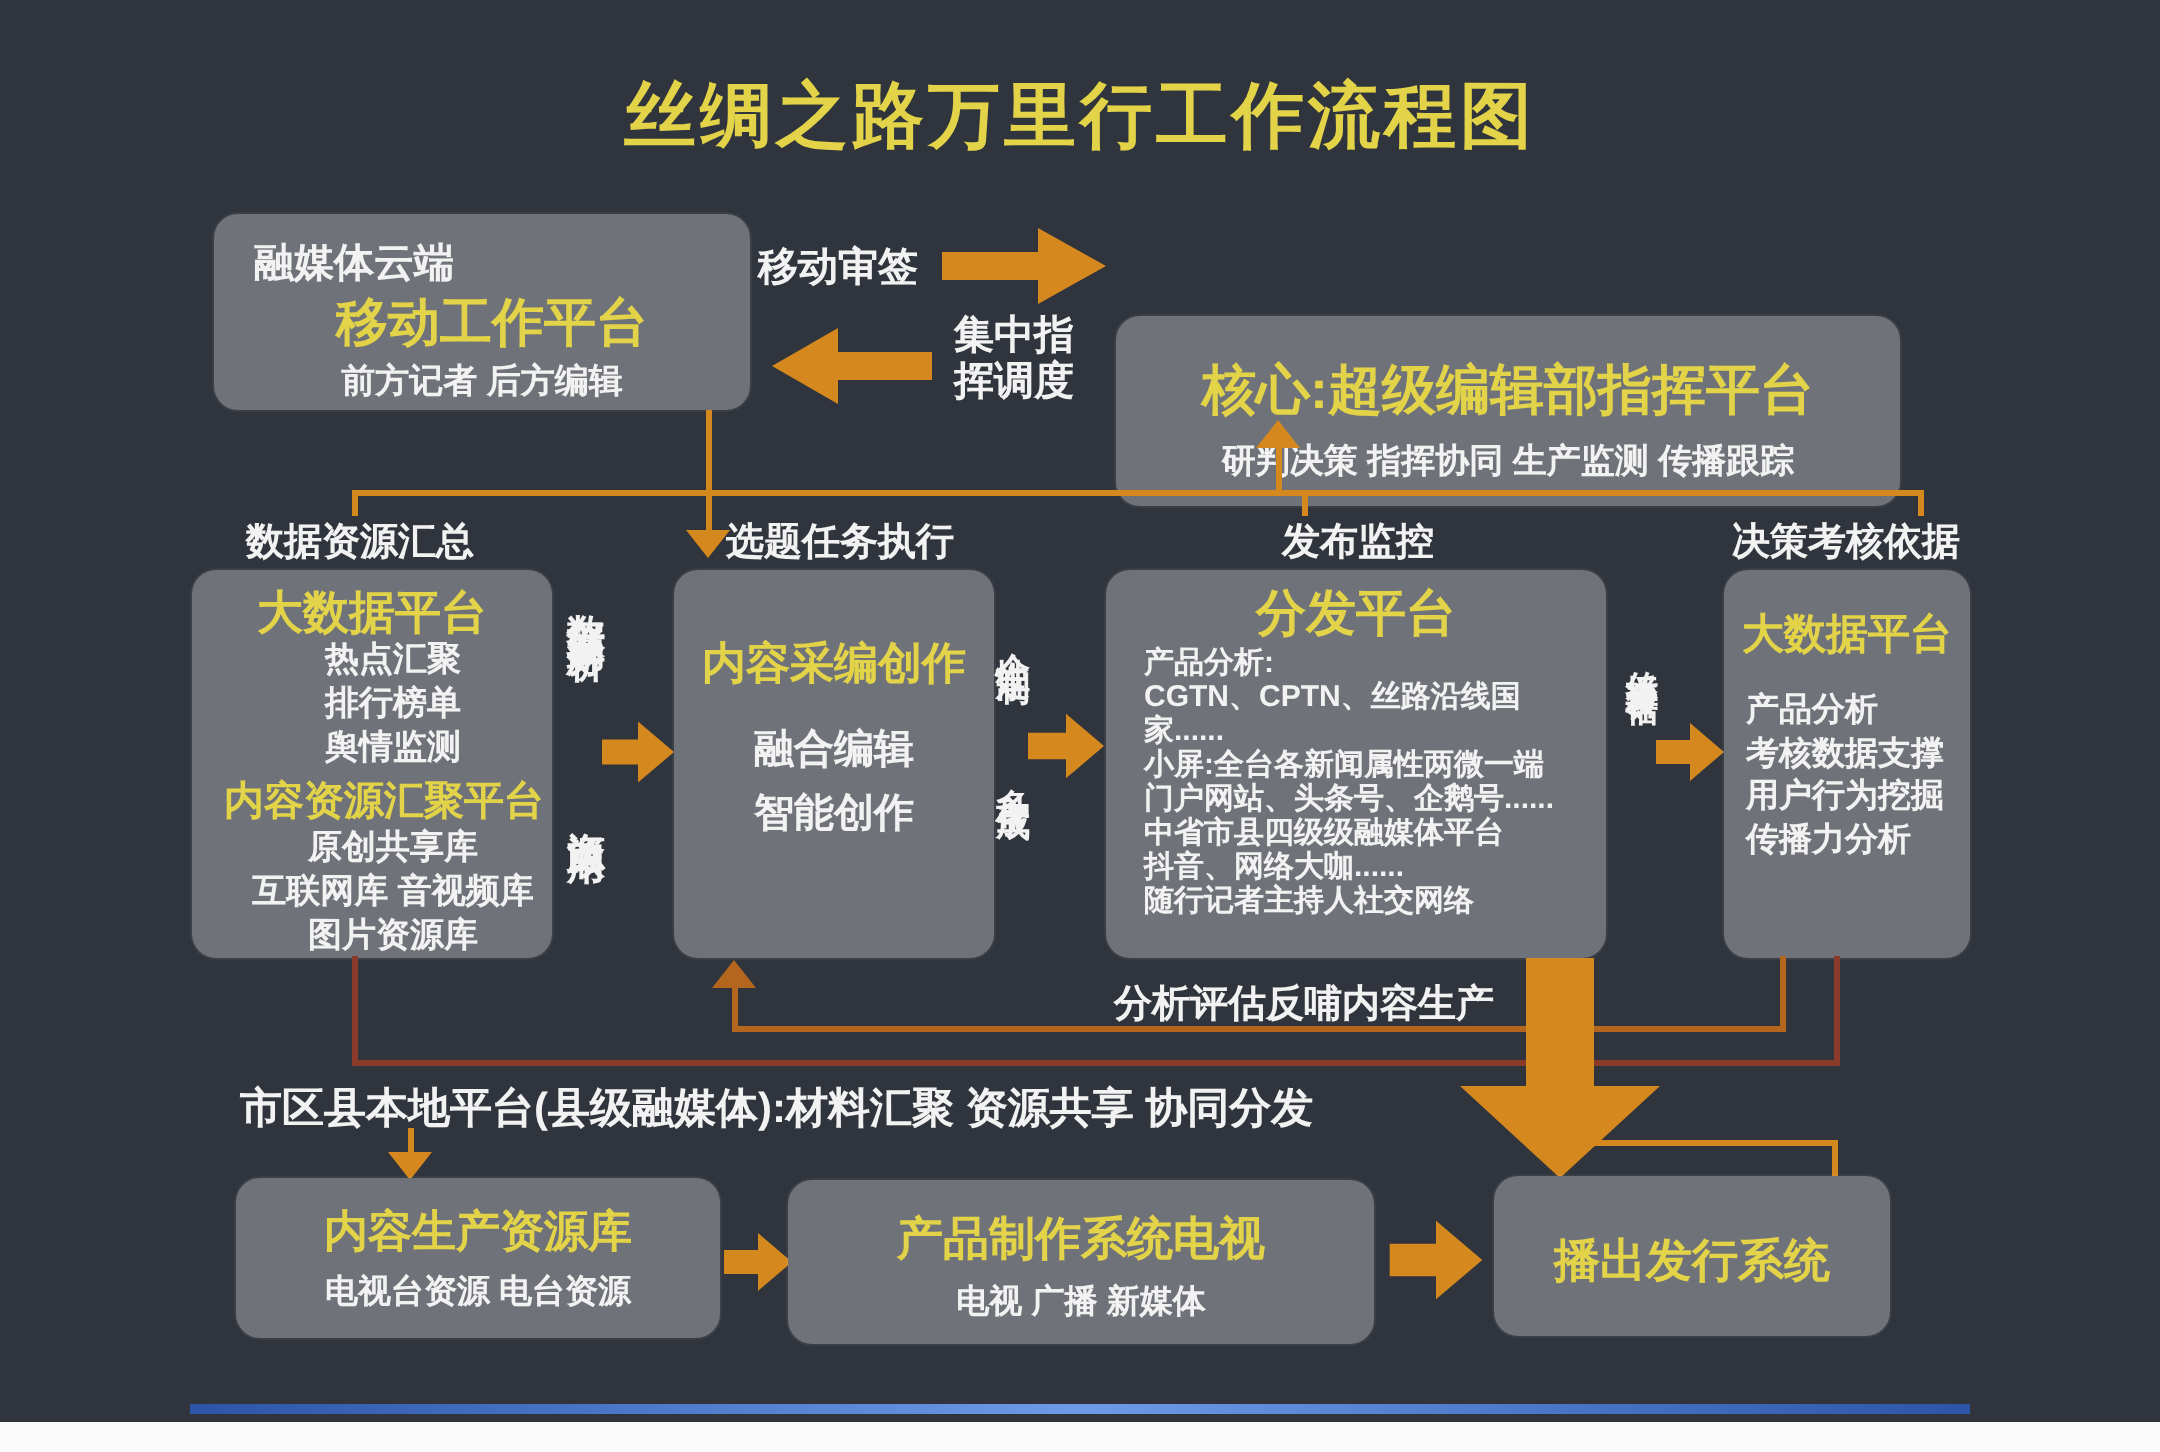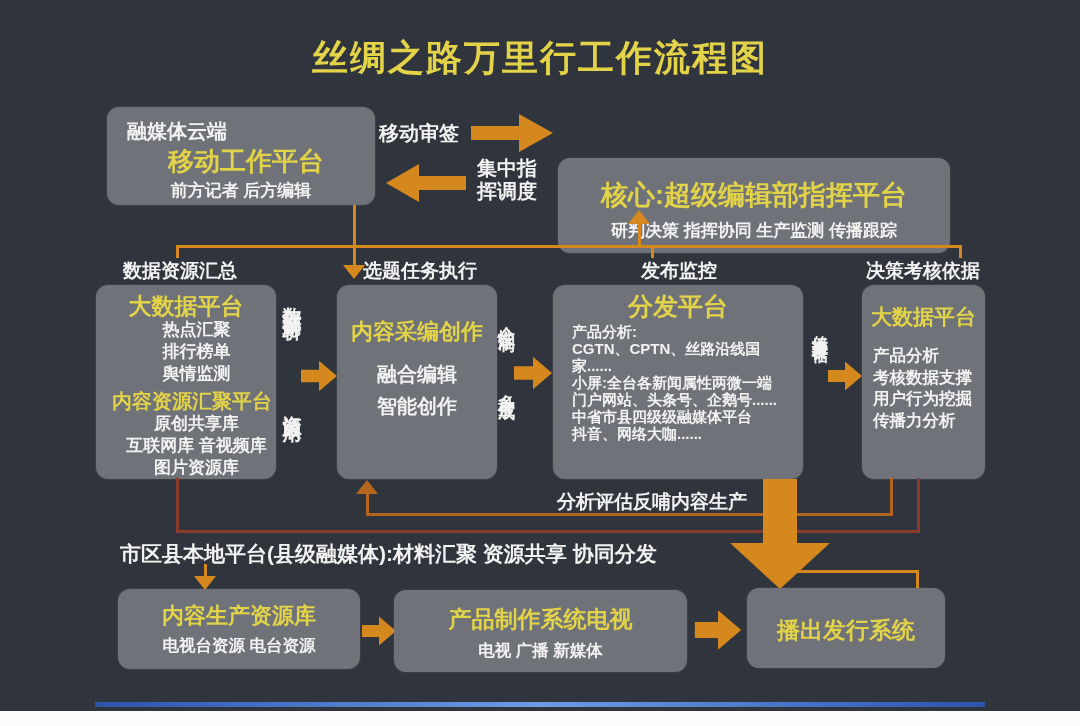--- a/index.html
+++ b/index.html
@@ -111,20 +111,21 @@
 
   <div class="box" style="left:553px;top:285px;width:250px;height:194px;">
     <div class="abs t-y ctr" style="left:0;right:0;top:5px;font-size:25px;">分发平台</div>
     <div class="abs" style="left:19px;top:38px;right:4px;">
       <div class="dist-line">产品分析:</div>
       <div class="dist-line">CGTN、CPTN、丝路沿线国家......</div>
       <div class="dist-line">小屏:全台各新闻属性两微一端</div>
       <div class="dist-line">门户网站、头条号、企鹅号......</div>
       <div class="dist-line">中省市县四级级融媒体平台</div>
       <div class="dist-line">抖音、网络大咖......</div>
+      <div class="dist-line">随行记者主持人社交网络</div>
     </div>
   </div>
 
   <div class="vtext" style="left:812px;top:322px;font-size:16px;letter-spacing:2px;">传播力分析评估</div>
 
   <svg class="abs" style="left:828px;top:358px;" width="34" height="36" viewBox="0 0 40 38">
     <polygon points="0,12 20,12 20,2 40,19 20,36 20,26 0,26" style="fill:var(--orange)"></polygon>
   </svg>
 
   <div class="box" style="left:862px;top:285px;width:123px;height:194px;">

